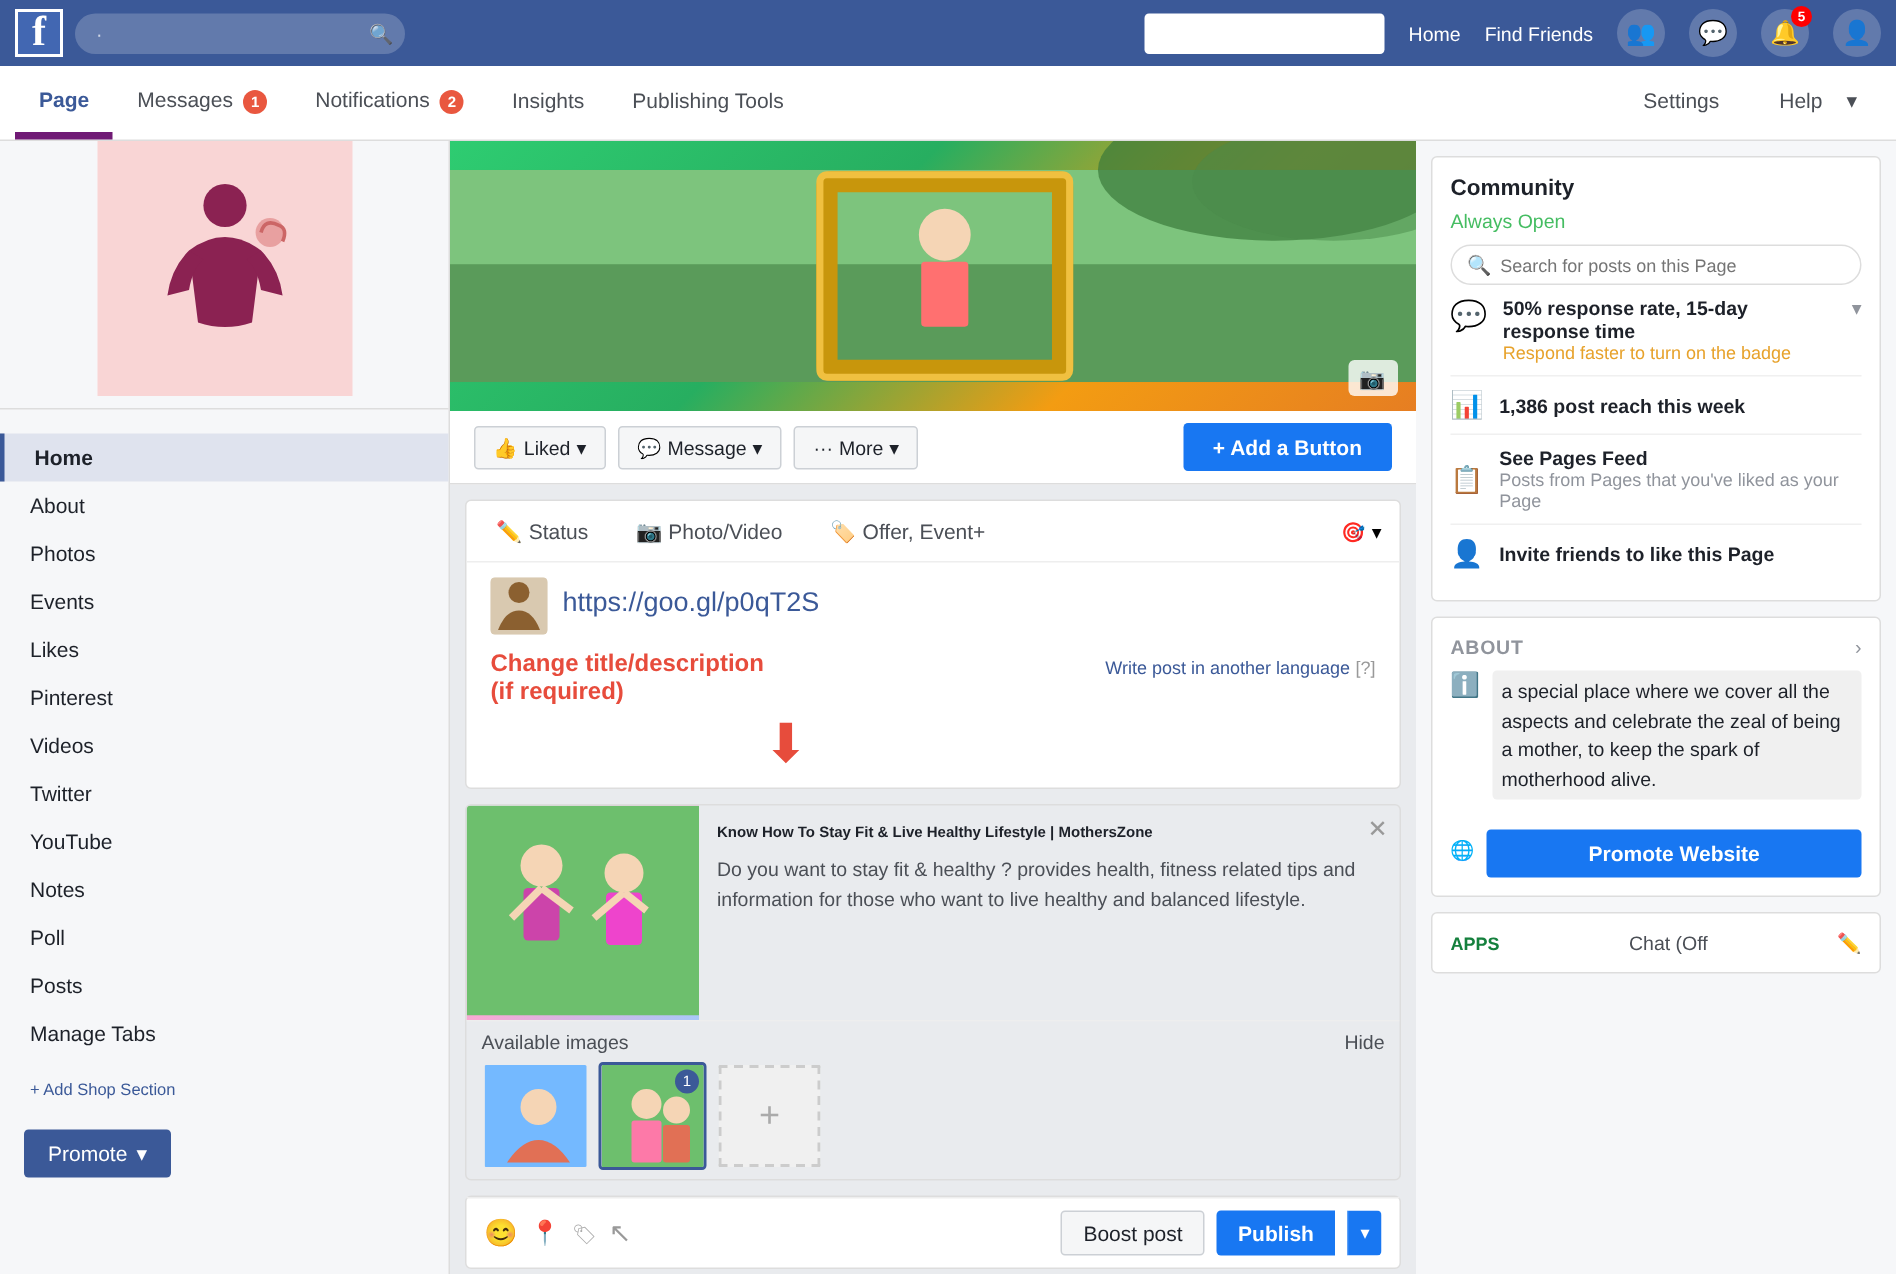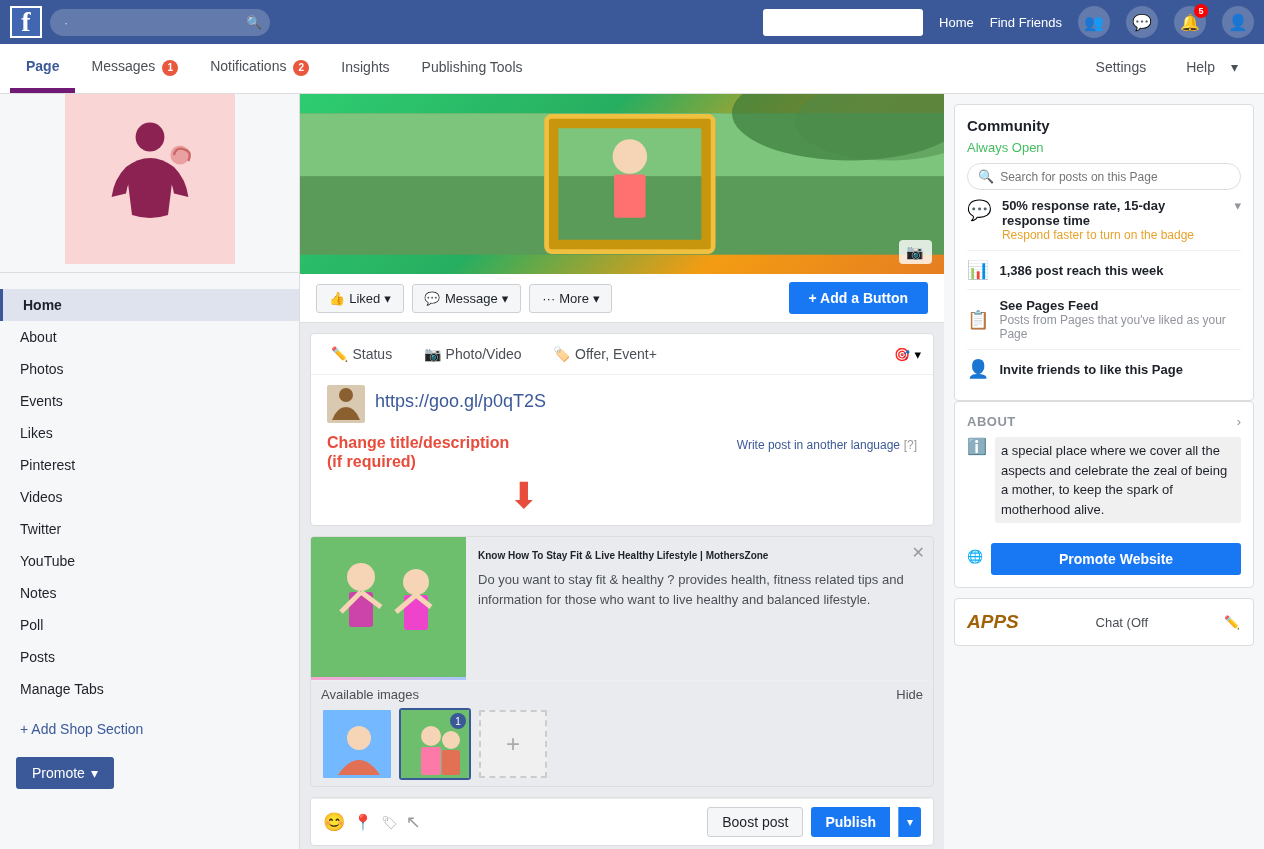--- a/index.html
+++ b/index.html
@@ -187,21 +187,21 @@
     }
     .sidebar-nav-item.active {
       background: #dfe3ee;
       font-weight: bold;
       border-left: 3px solid #3b5998;
     }
     .add-shop {
       padding: 8px 20px;
       color: #3b5998;
       cursor: pointer;
-      font-size: 14px;
+      font-size: 11px;
     }
     .promote-btn {
       background: #3b5998;
       color: white;
       border: none;
       border-radius: 3px;
       padding: 8px 16px;
       margin: 12px 16px;
       cursor: pointer;
       font-size: 14px;
@@ -505,20 +505,21 @@
       width: 320px;
       min-width: 320px;
       padding: 10px;
       background: #f6f7f9;
     }
     .rs-card {
       background: white;
       border: 1px solid #ddd;
       border-radius: 4px;
       padding: 12px;
+      margin-bottom: 10px;
     }
     .rs-card h3 {
       font-size: 15px;
       font-weight: bold;
       color: #1d2129;
       margin-bottom: 6px;
     }
     .rs-card .always-open {
       color: #45bd62;
       font-size: 13px;
@@ -591,24 +592,23 @@
       font-weight: bold;
       width: 100%;
       margin-top: 6px;
     }
     .apps-section {
       display: flex;
       justify-content: space-between;
       align-items: center;
     }
     .apps-label {
-      font-size: 19px;
-      font-weight: bold;
-      color: #a16207;
-      font-style: italic;
+      font-size: 12px;
+      font-weight: bold;
+      color: #15803d;
     }
 
     
     .content-area {
       flex: 1;
       min-width: 0;
     }
 
     
     .cover-img-placeholder {

